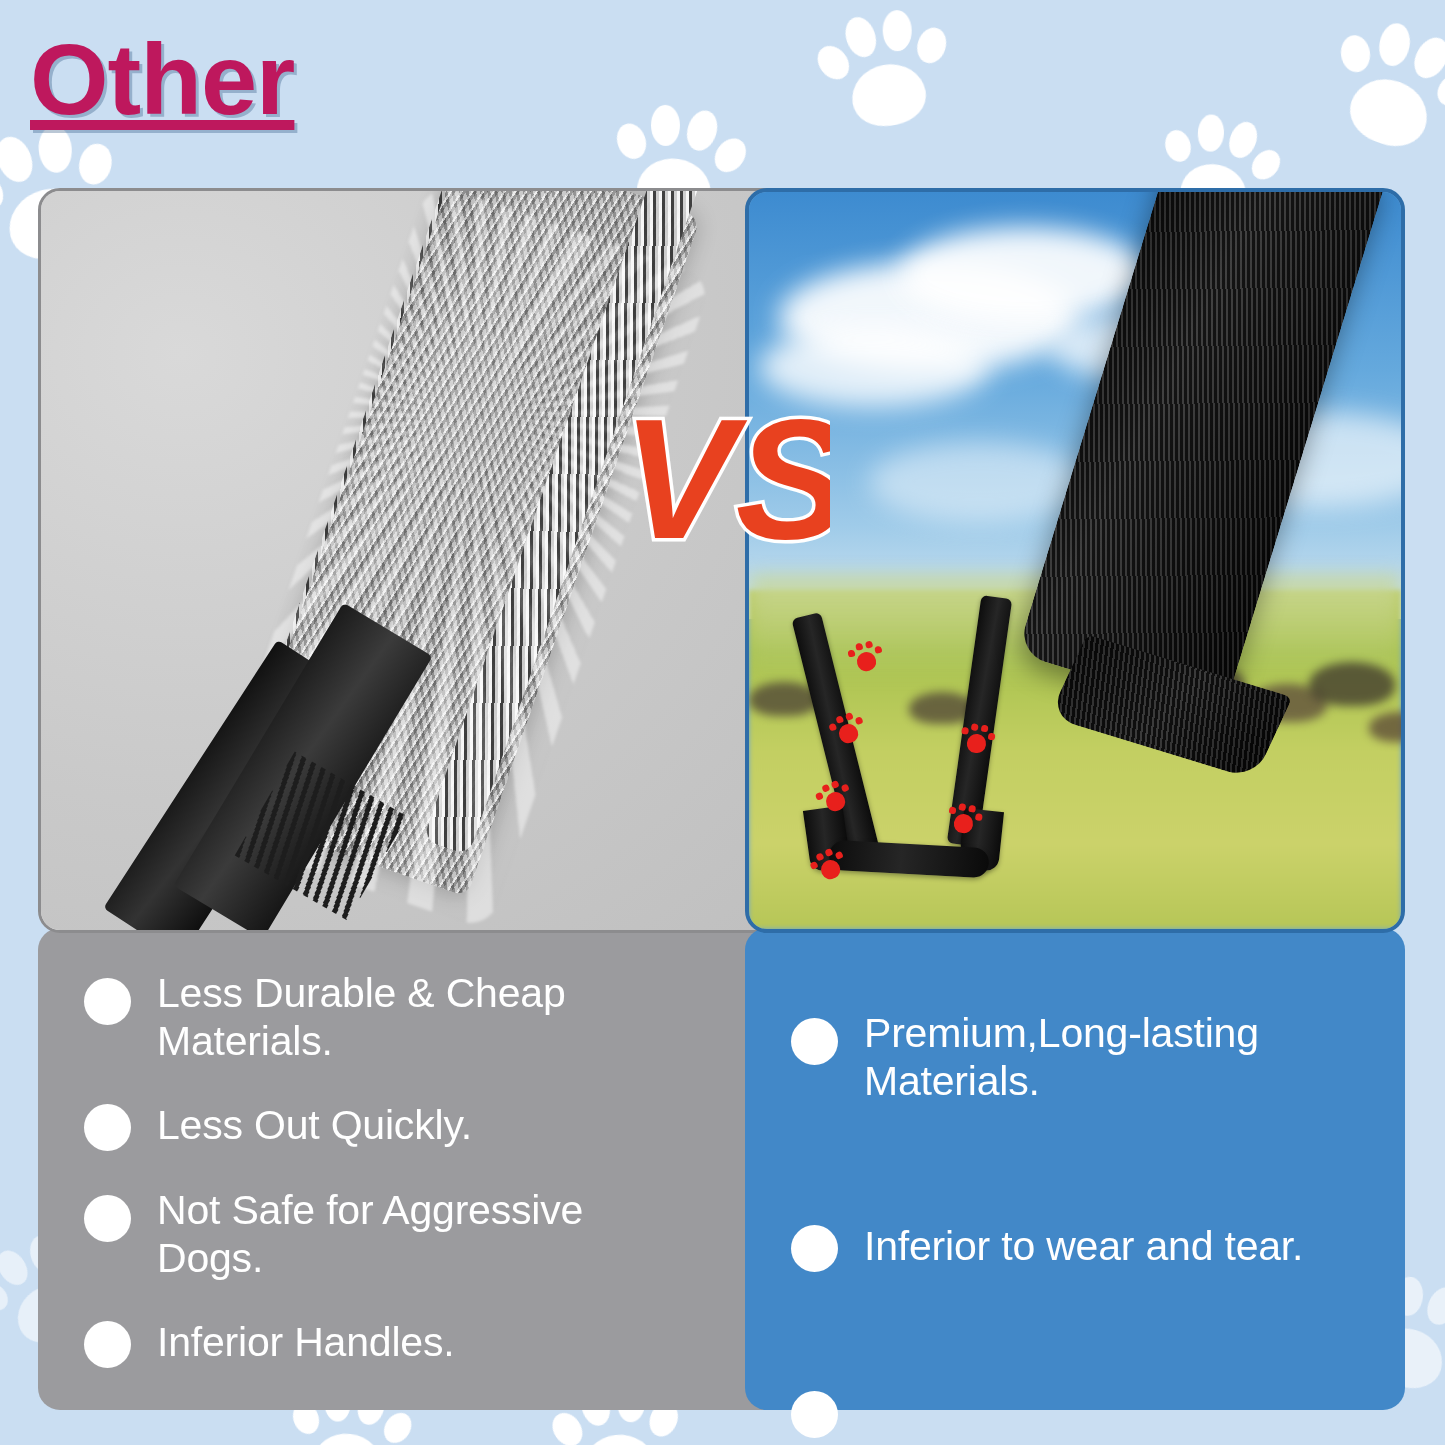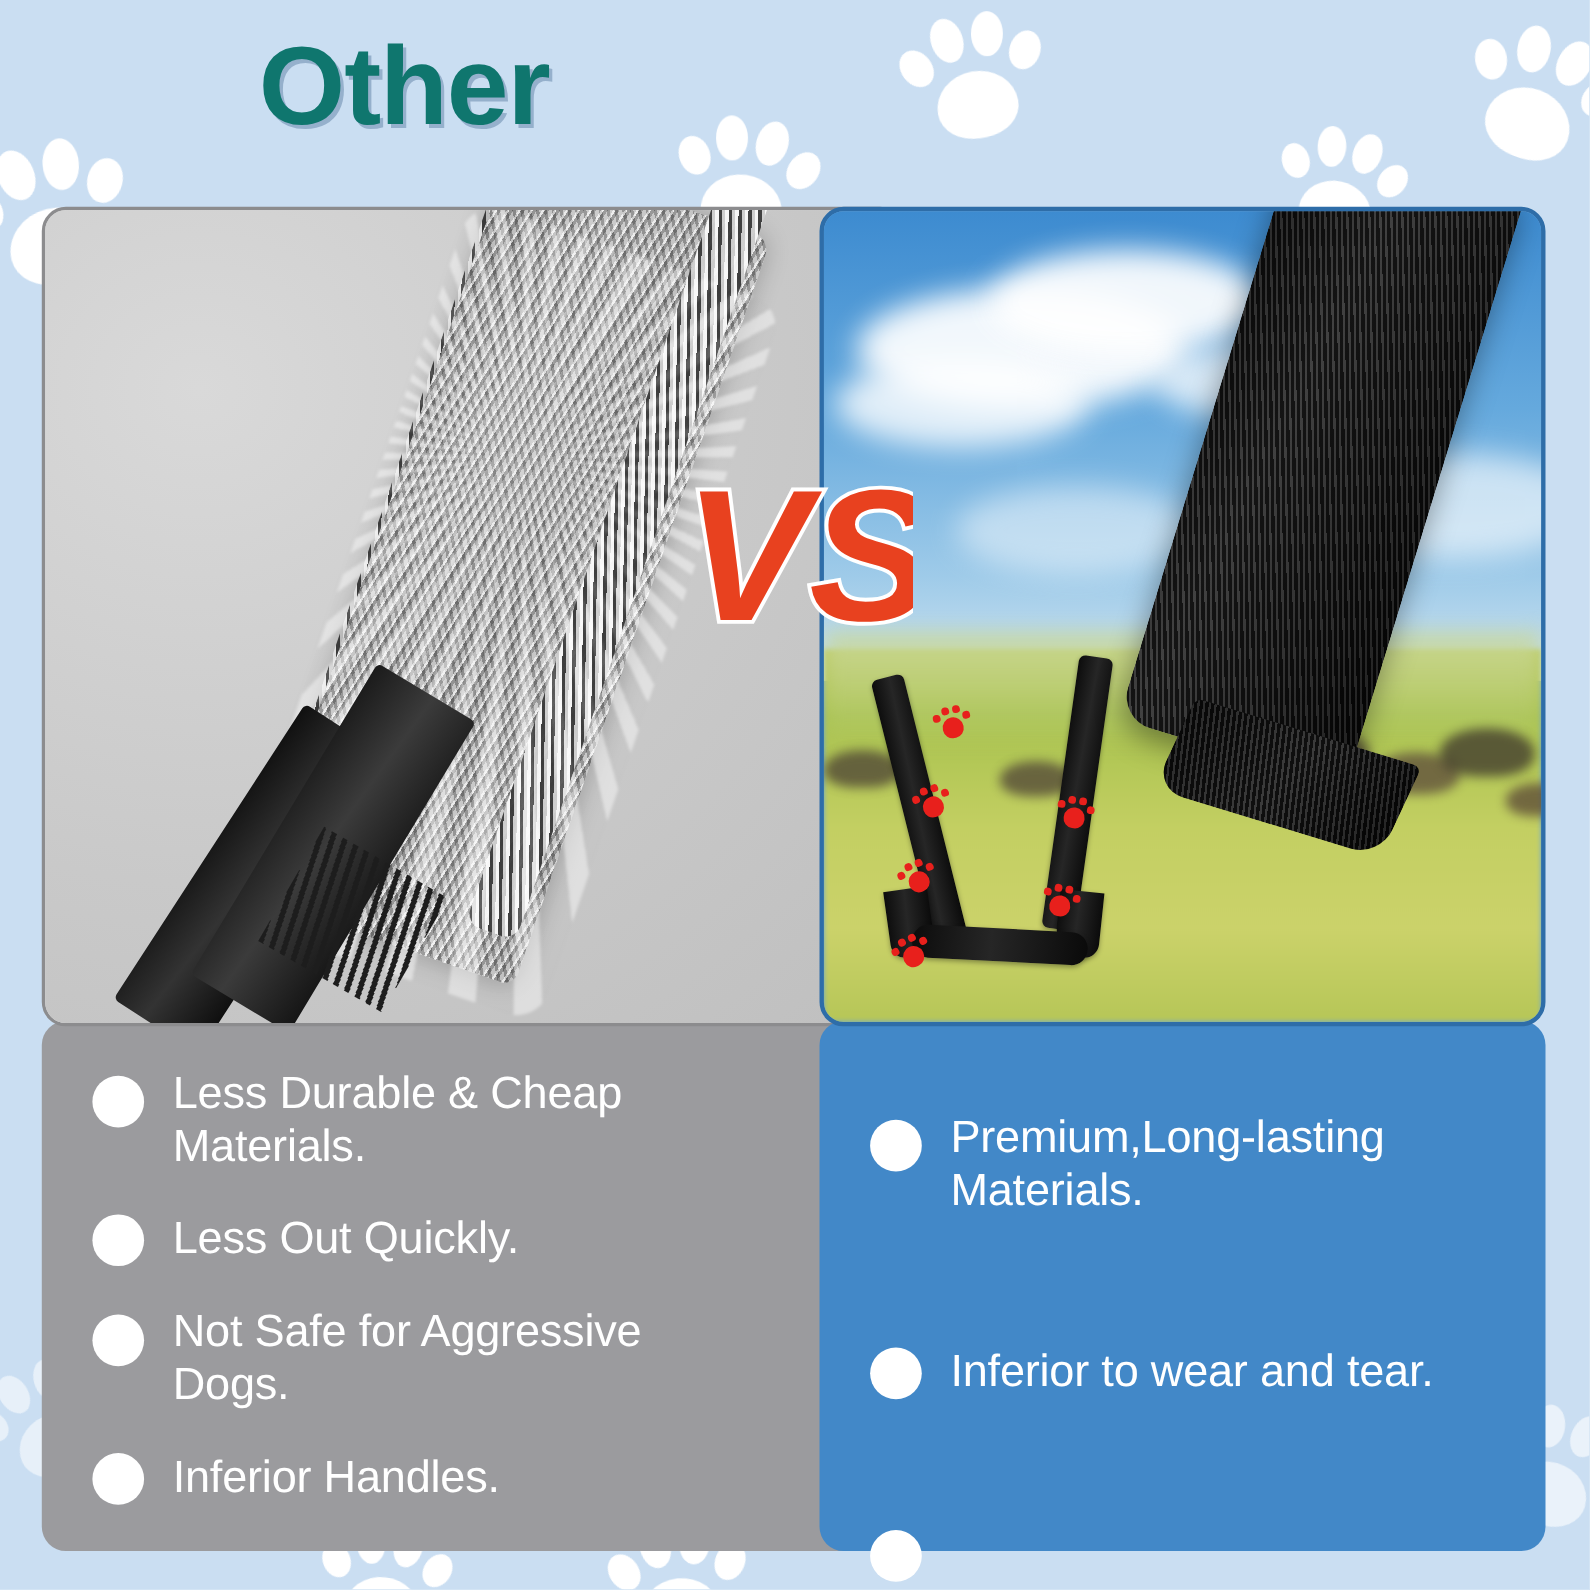--- a/index.html
+++ b/index.html
@@ -46,25 +46,26 @@
   .paw .t2 { width: 22%; height: 31%; left: 26%; top: 8%;  transform: rotate(-9deg); }
   .paw .t3 { width: 22%; height: 31%; left: 54%; top: 8%;  transform: rotate(9deg); }
   .paw .t4 { width: 21%; height: 27%; left: 78%; top: 26%; transform: rotate(28deg); }
 
   
   .heading {
     position: absolute;
     top: 26px;
     font-size: 101px;
     font-weight: bold;
-    color: #0f766e;
+    color: #be185d;
     letter-spacing: -1px;
     text-shadow: 3px 3px 0 rgba(25,70,115,0.30);
     line-height: 1.05;
-    text-align: center;
+    text-align: left;
+    text-decoration: underline;
   }
   #heading-other { left: 30px;  width: 675px; }
   #heading-our   { left: 745px; width: 660px; }
 
   
   .column {
     position: absolute;
     top: 188px;
     width: 784px;
   }
@@ -310,21 +311,20 @@
 
   
   #vs-badge {
     position: absolute;
     left: 620px;
     top: 388px;
     width: 210px;
     height: 190px;
     z-index: 40;
     pointer-events: none;
-    margin-top: 26px;
   }
   #vs-badge svg { display: block; }
 </style>
 </head>
 <body>
 
 <div id="stage">
 
   <div class="paw" style="left:-32px; top:118px; width:150px; height:150px; transform:rotate(-14deg);">
     <span class="pad main"></span>

